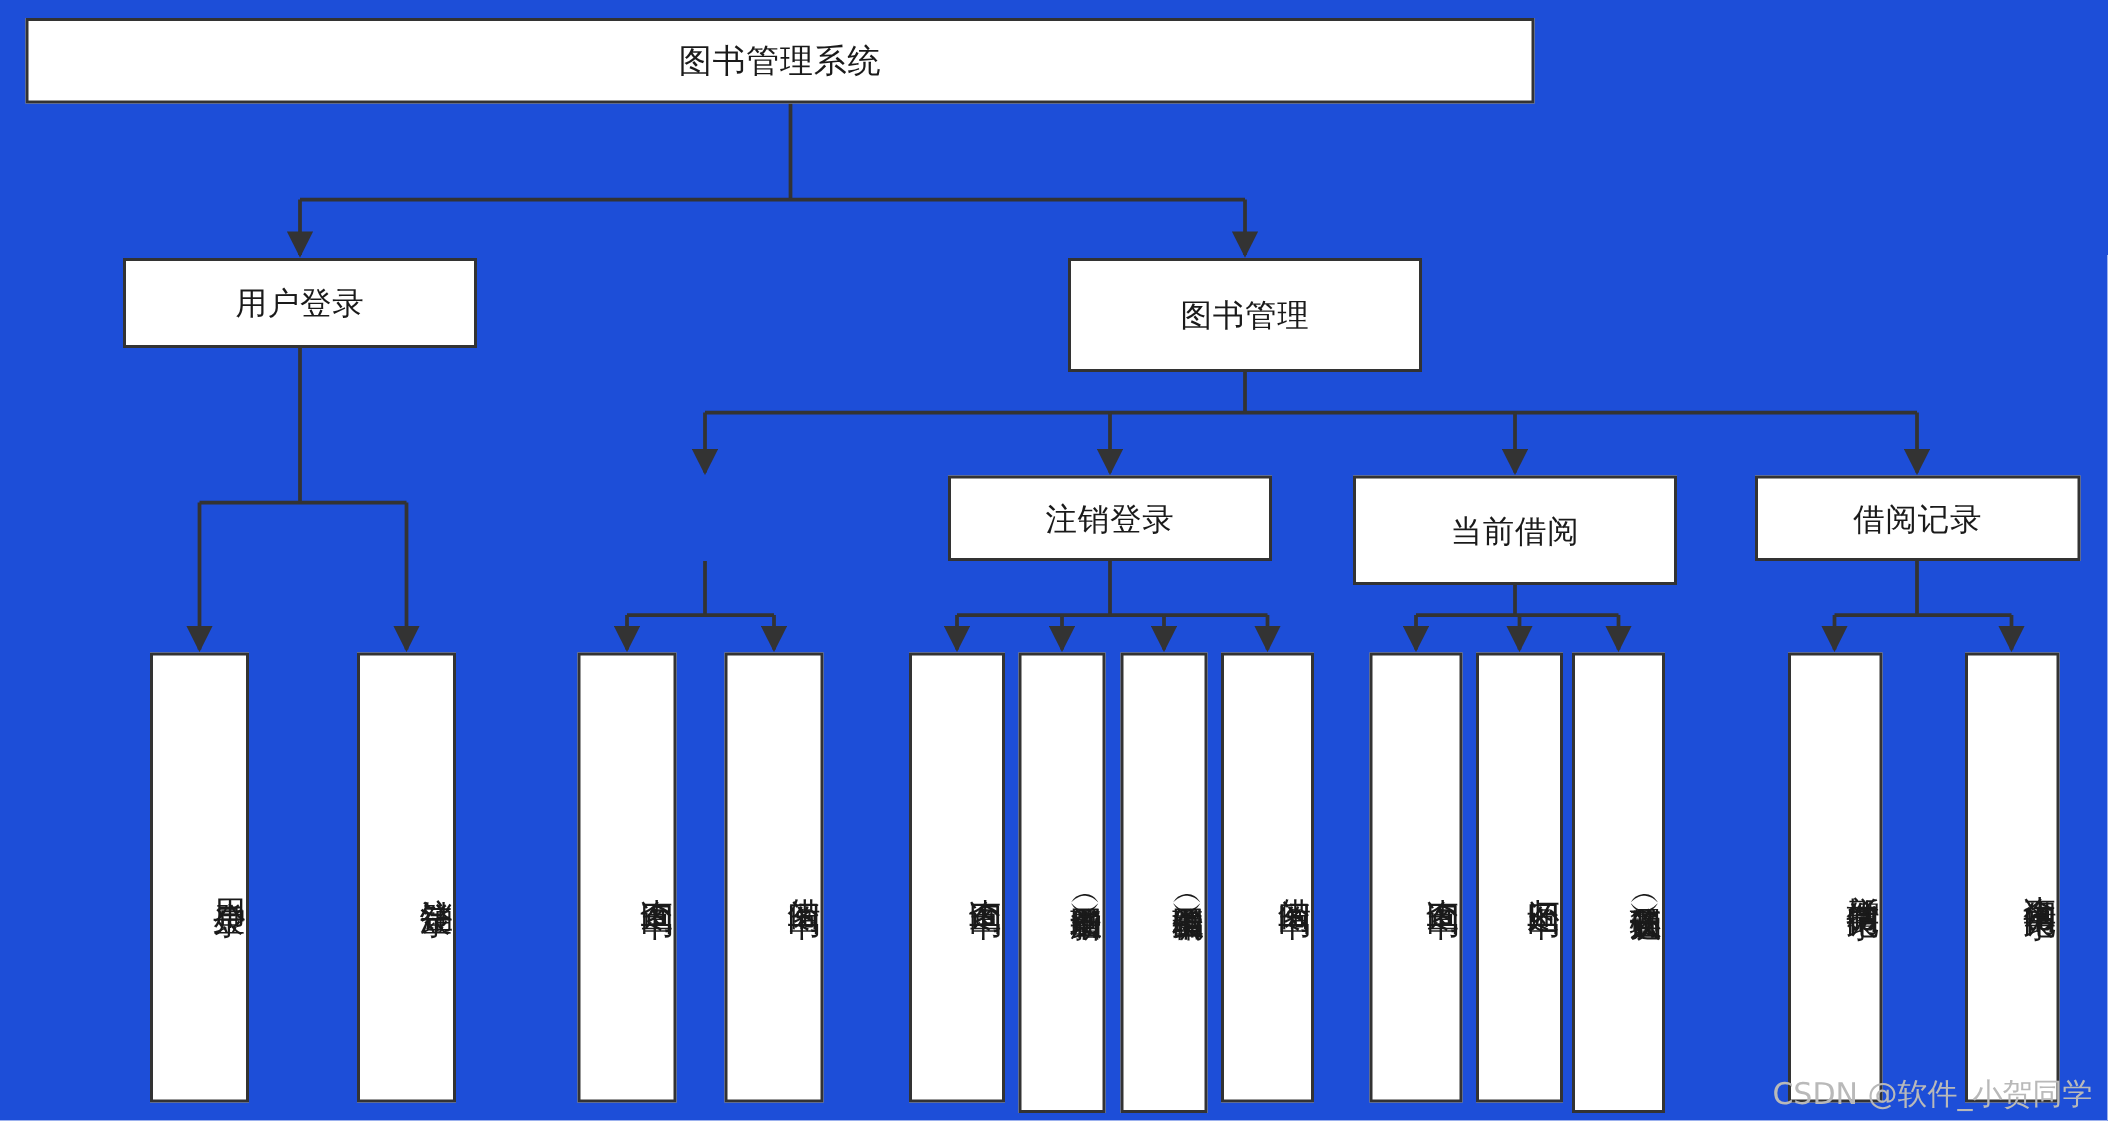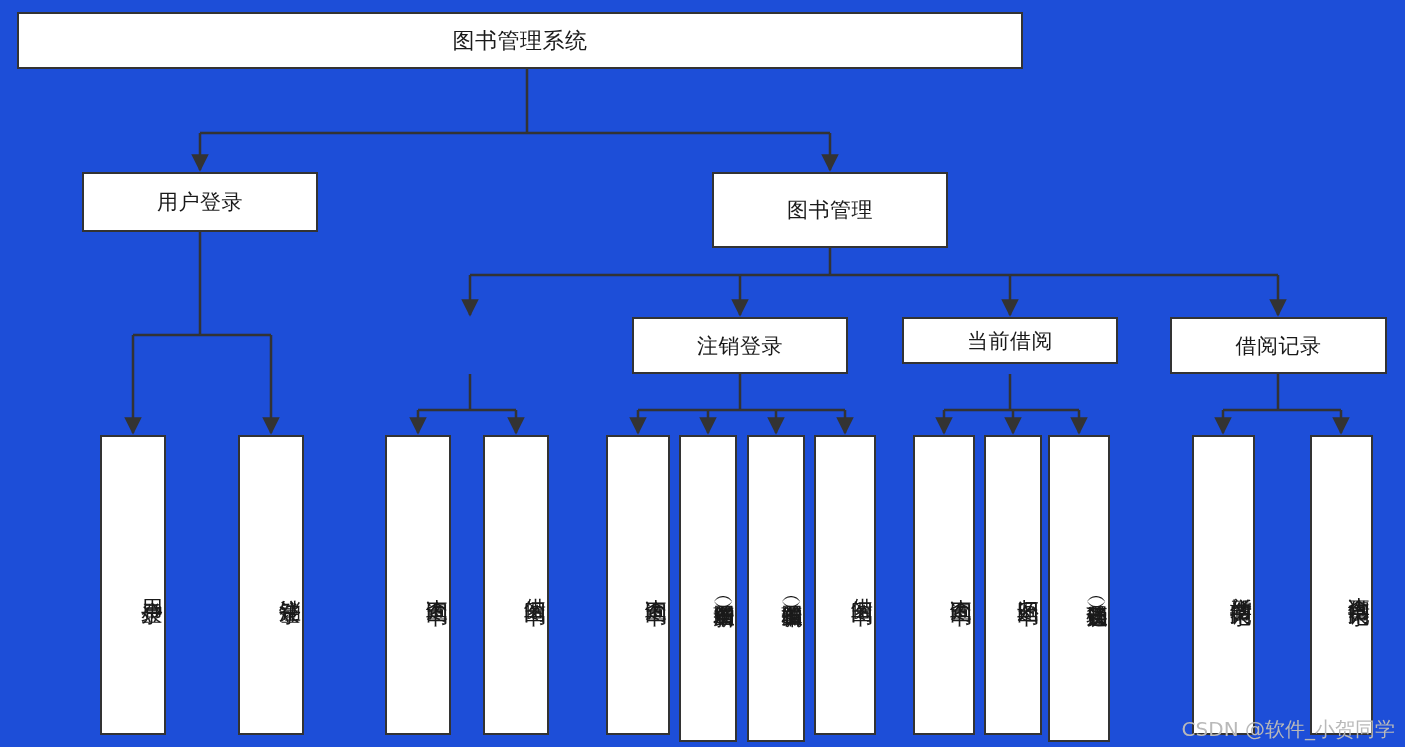--- a/index.html
+++ b/index.html
@@ -132,21 +132,21 @@
   <div class="node horiz" style="left:82px; top:172px; width:236px; height:60px;">
     <span>用户登录</span>
   </div>
   <div class="node horiz" style="left:712px; top:172px; width:236px; height:76px;">
     <span>图书管理</span>
   </div>
 
   <div class="node horiz" style="left:632px; top:317px; width:216px; height:57px;">
     <span>注销登录</span>
   </div>
-  <div class="node horiz" style="left:902px; top:317px; width:216px; height:47px;">
+  <div class="node horiz" style="left:902px; top:317px; width:216px; height:73px;">
     <span>当前借阅</span>
   </div>
   <div class="node horiz" style="left:1170px; top:317px; width:217px; height:57px;align-items:center;">
     <span>借阅记录</span>
   </div>
 
   <div class="node vert" style="left:100px; top:435px; width:66px; height:300px;">
     <span class="vtext">用户登录</span>
   </div>
   <div class="node vert" style="left:238px; top:435px; width:66px; height:300px;">

